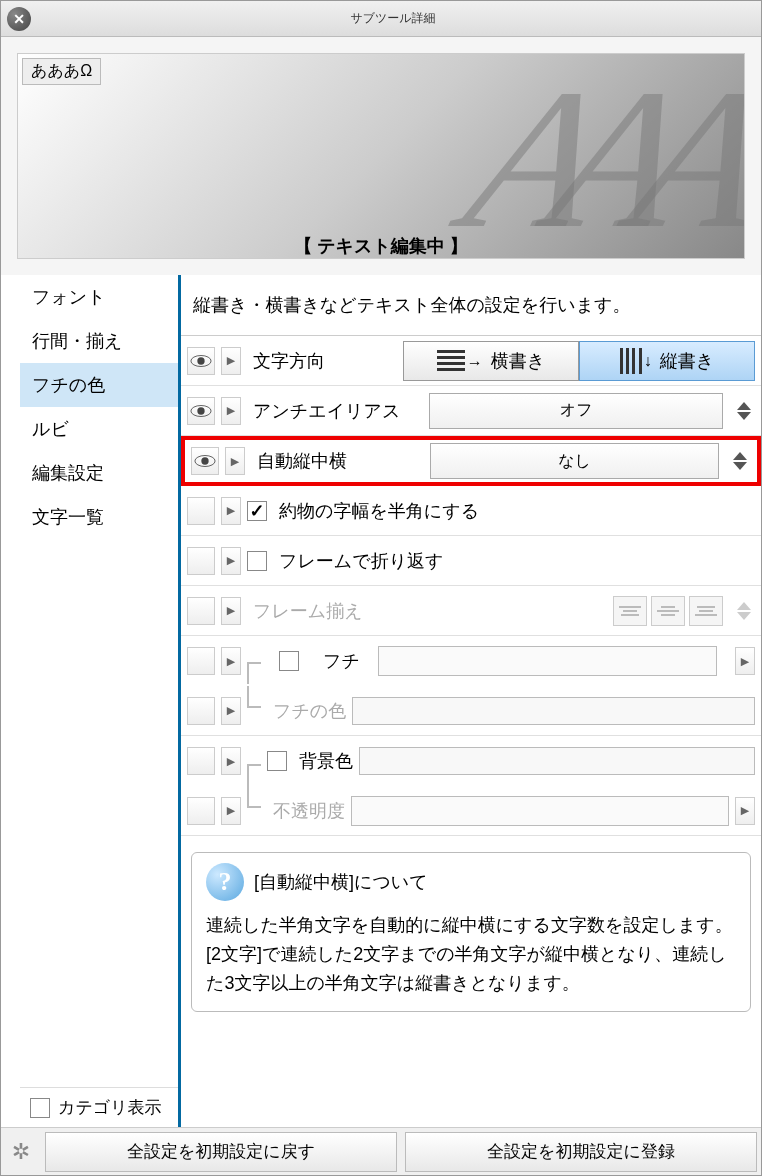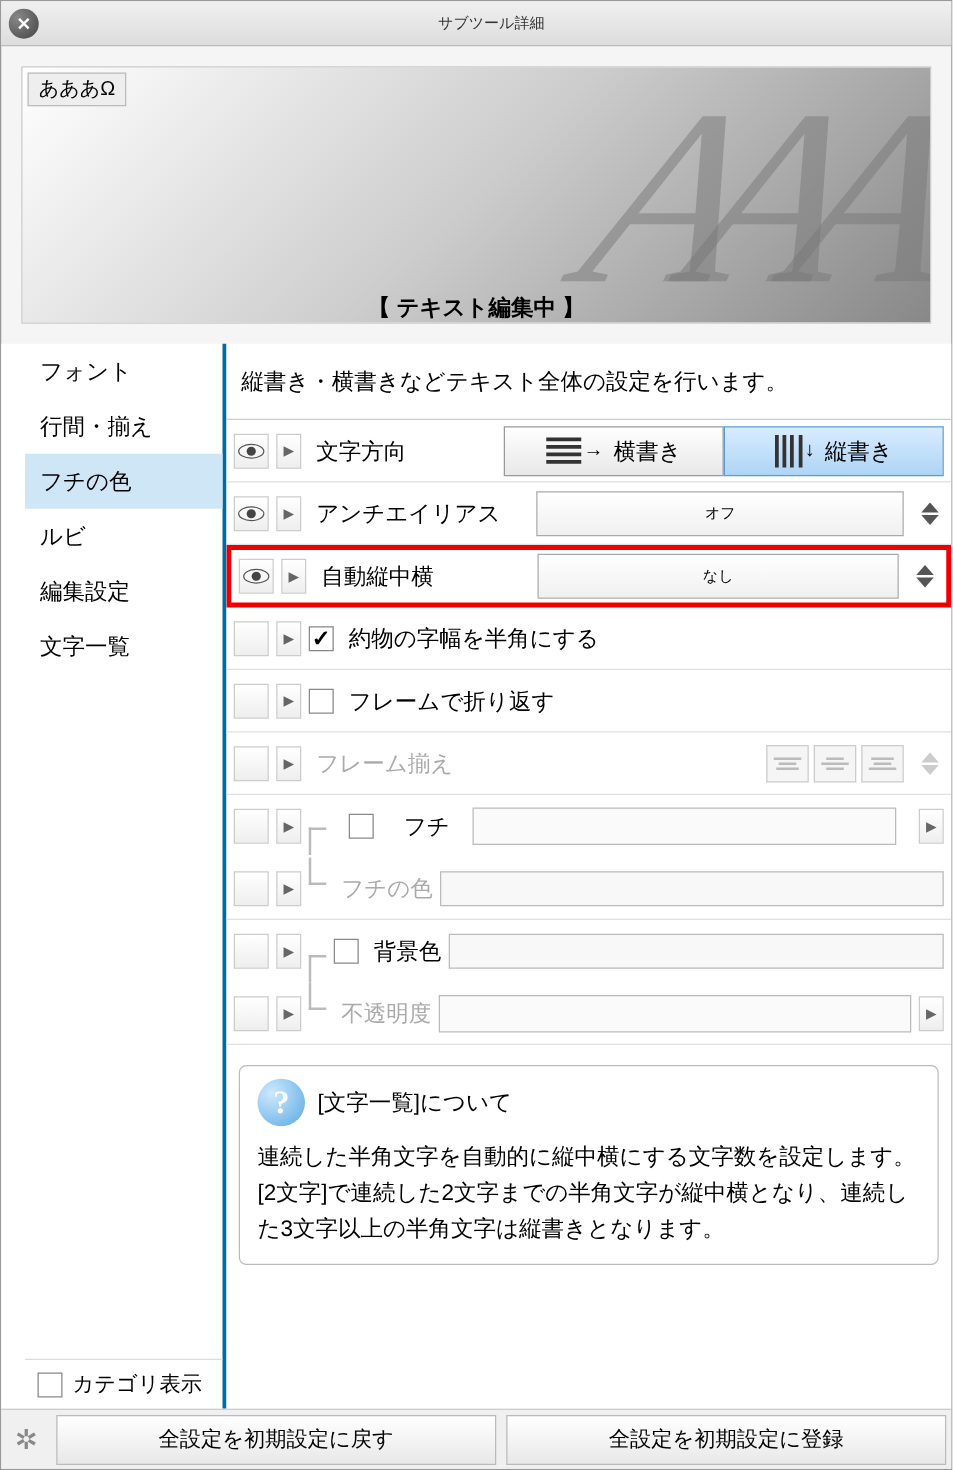--- a/index.html
+++ b/index.html
@@ -46,21 +46,21 @@
 .toggle-group { display: flex; flex: 1; gap: 0; }
 .toggle-btn { flex: 1; height: 40px; border: 1px solid #999; display: flex; align-items: center; justify-content: center; gap: 8px; font-size: 18px; background: linear-gradient(#fff,#e8e8e8); cursor: pointer; }
 .toggle-btn.active { background: linear-gradient(#d8ecff,#aed4f5); border-color: #5a9bd4; }
 .hlines { width: 28px; height: 22px; display: flex; flex-direction: column; justify-content: space-between; }
 .hlines span { height: 3px; background: #333; }
 .vlines { width: 22px; height: 26px; display: flex; justify-content: space-between; }
 .vlines span { width: 3px; background: #333; }
 .arrow-r { font-size: 16px; }
 .arrow-d { font-size: 16px; }
 
-.dropdown { flex: 1; height: 36px; border: 1px solid #aaa; background: linear-gradient(#fff,#f0f0f0); display: flex; align-items: center; justify-content: center; font-size: 12px; position: relative; margin-left: 23px; }
+.dropdown { flex: 1; height: 36px; border: 1px solid #aaa; background: linear-gradient(#fff,#f0f0f0); display: flex; align-items: center; justify-content: center; font-size: 16px; position: relative; margin-left: 23px; }
 .spinner { width: 22px; display: flex; flex-direction: column; align-items: center; gap: 2px; margin-left: 4px; }
 .spinner span { width: 0; height: 0; border-left: 7px solid transparent; border-right: 7px solid transparent; cursor: pointer; }
 .spinner .up { border-bottom: 8px solid #555; }
 .spinner .dn { border-top: 8px solid #555; }
 
 .chk.checked::after { content: "✓"; font-size: 18px; font-weight: bold; color: #000; }
 .bracket-row { display: flex; align-items: center; min-height: 46px; gap: 18px; }
 .slider { flex: 1; height: 30px; border: 1px solid #bbb; background: #fafafa; }
 .color-box { flex: 1; height: 28px; border: 1px solid #bbb; background: #f8f8f8; }
 
@@ -265,21 +265,21 @@
           <div class="expand">▶</div>
           <div style="width:14px;border-left:2px solid #bbb;border-bottom:2px solid #bbb;height:22px;align-self:flex-start"></div>
           <div class="row-label narrow">不透明度</div>
           <div class="slider"></div>
           <div class="expand">▶</div>
         </div>
 
         <div class="help-box">
           <div class="help-head">
             <div class="help-icon">?</div>
-            <div class="help-title">[文字一覧]について</div>
+            <div class="help-title">[自動縦中横]について</div>
           </div>
           <div class="help-text">連続した半角文字を自動的に縦中横にする文字数を設定します。[2文字]で連続した2文字までの半角文字が縦中横となり、連続した3文字以上の半角文字は縦書きとなります。</div>
         </div>
 
       </div>
     </div>
   </div>
 
   <div class="footer">
     <div class="reset-icon">✲</div>

